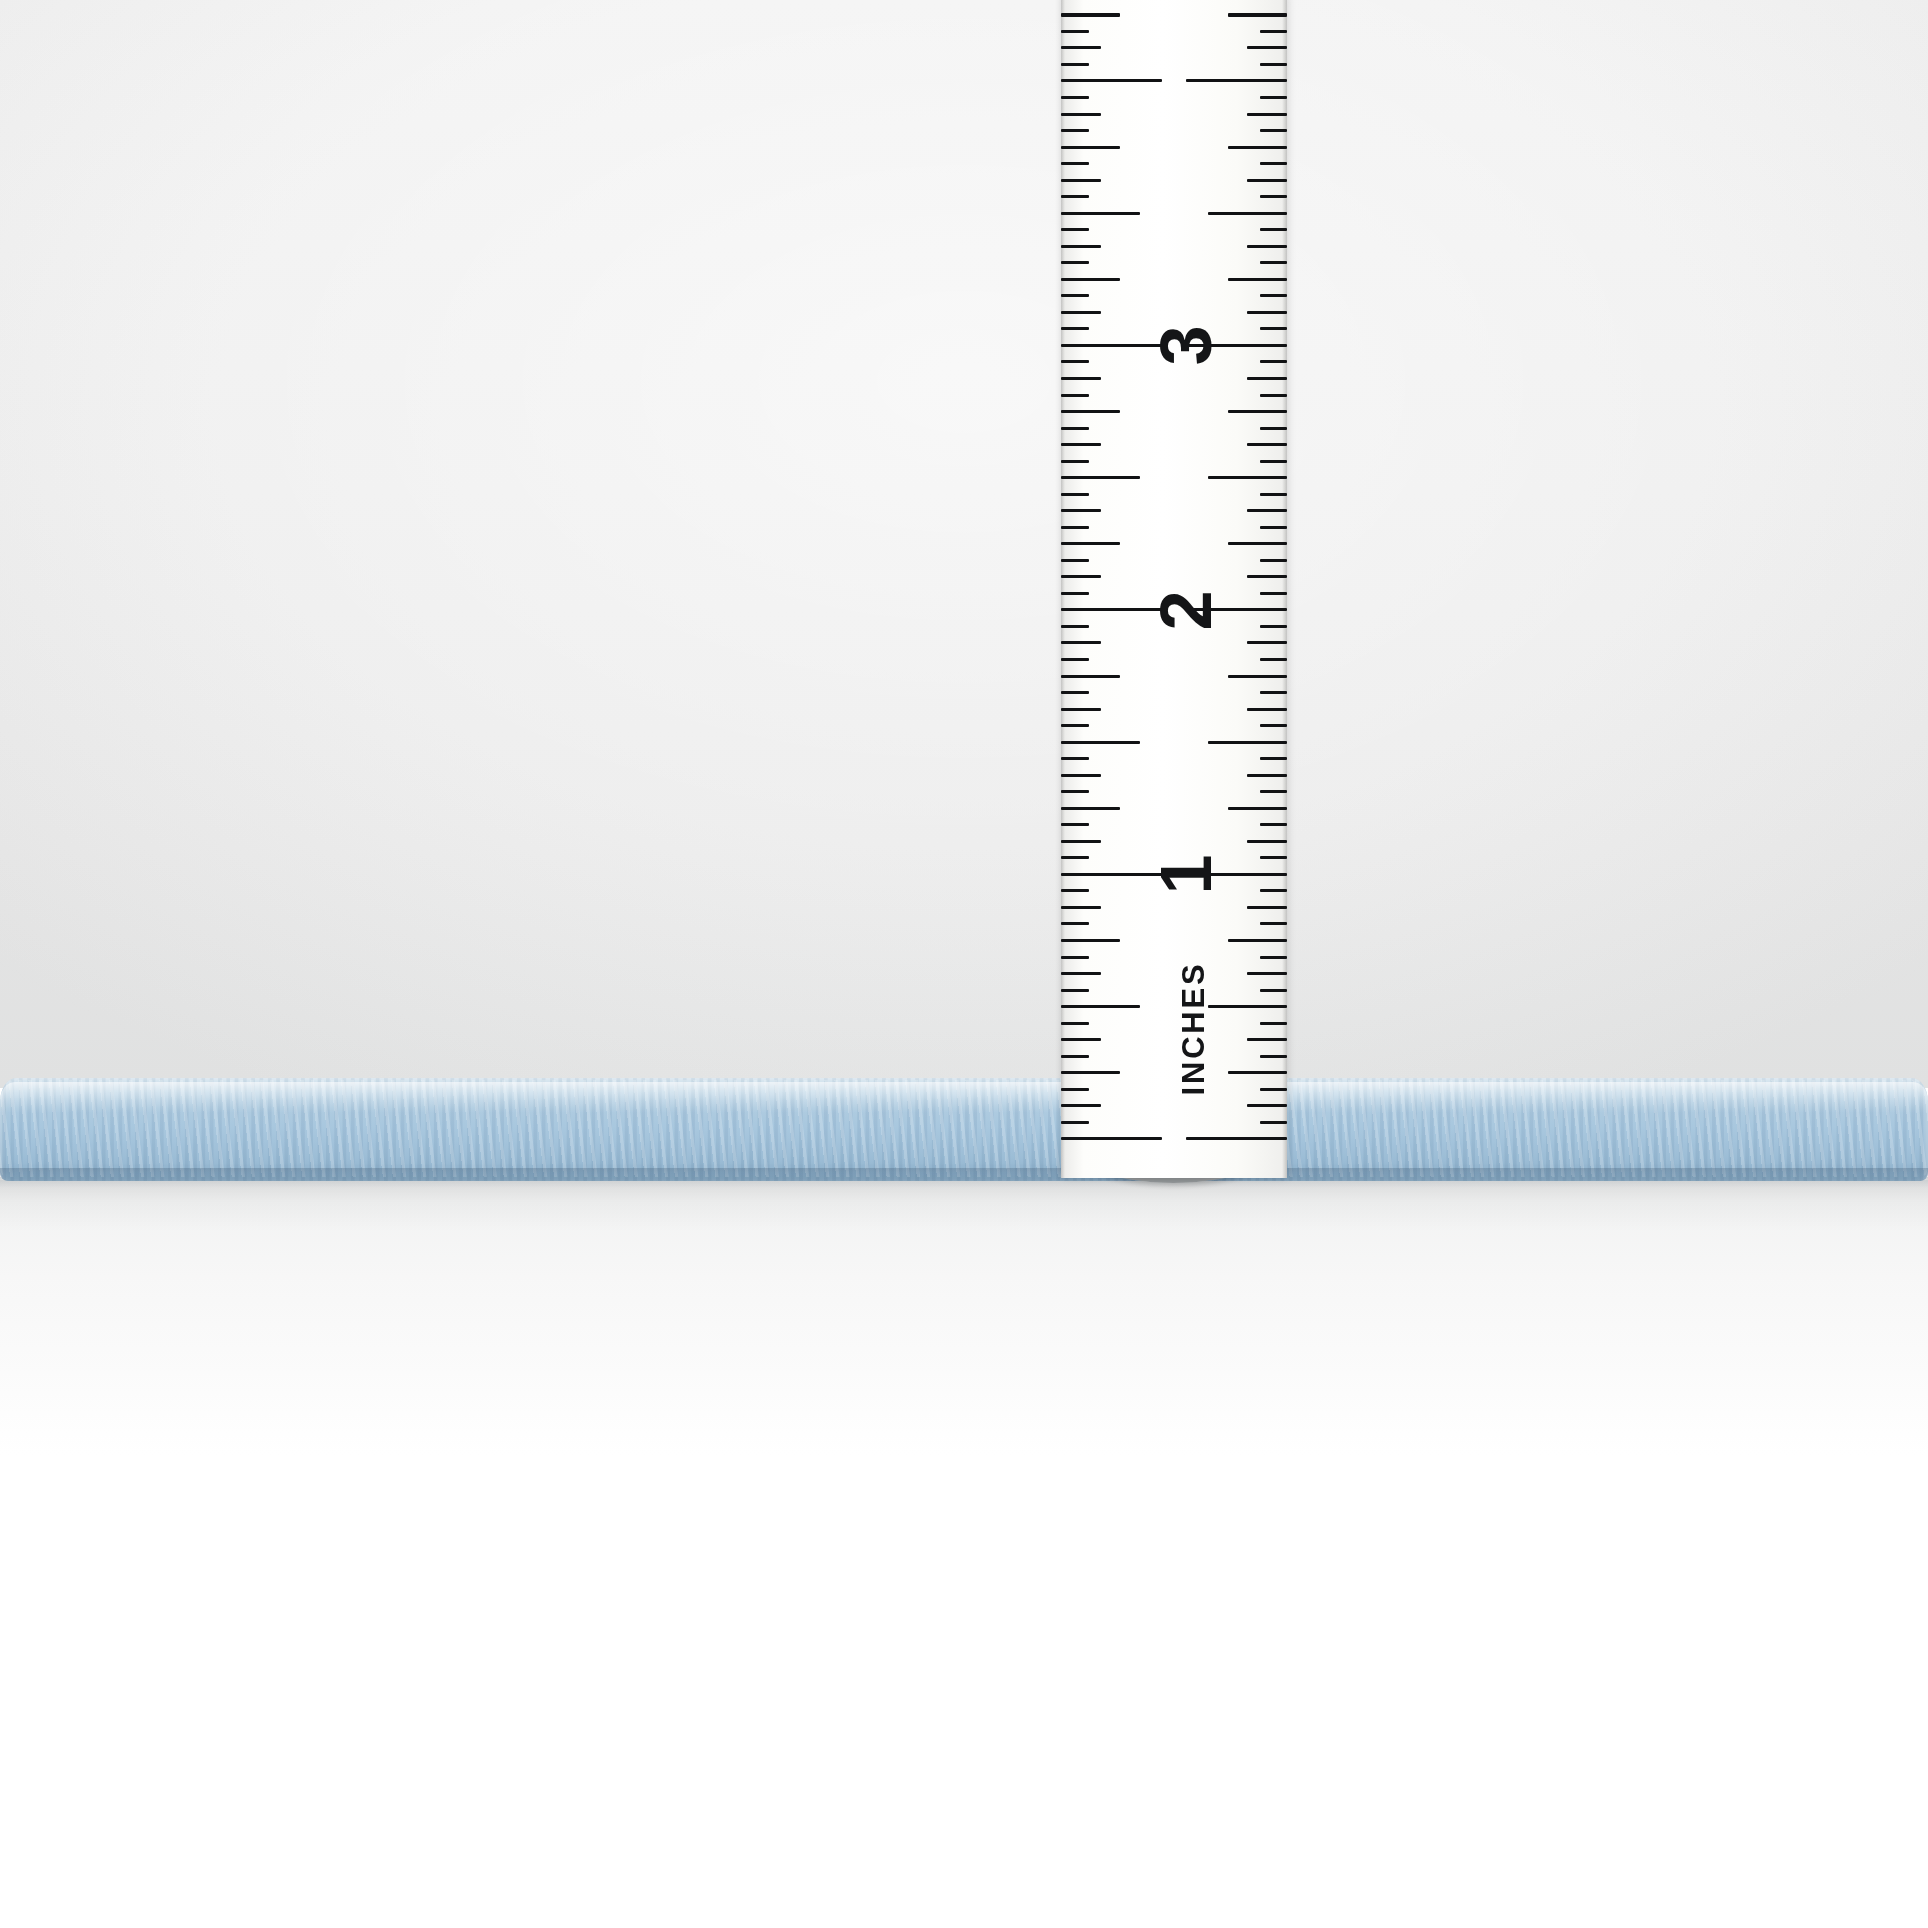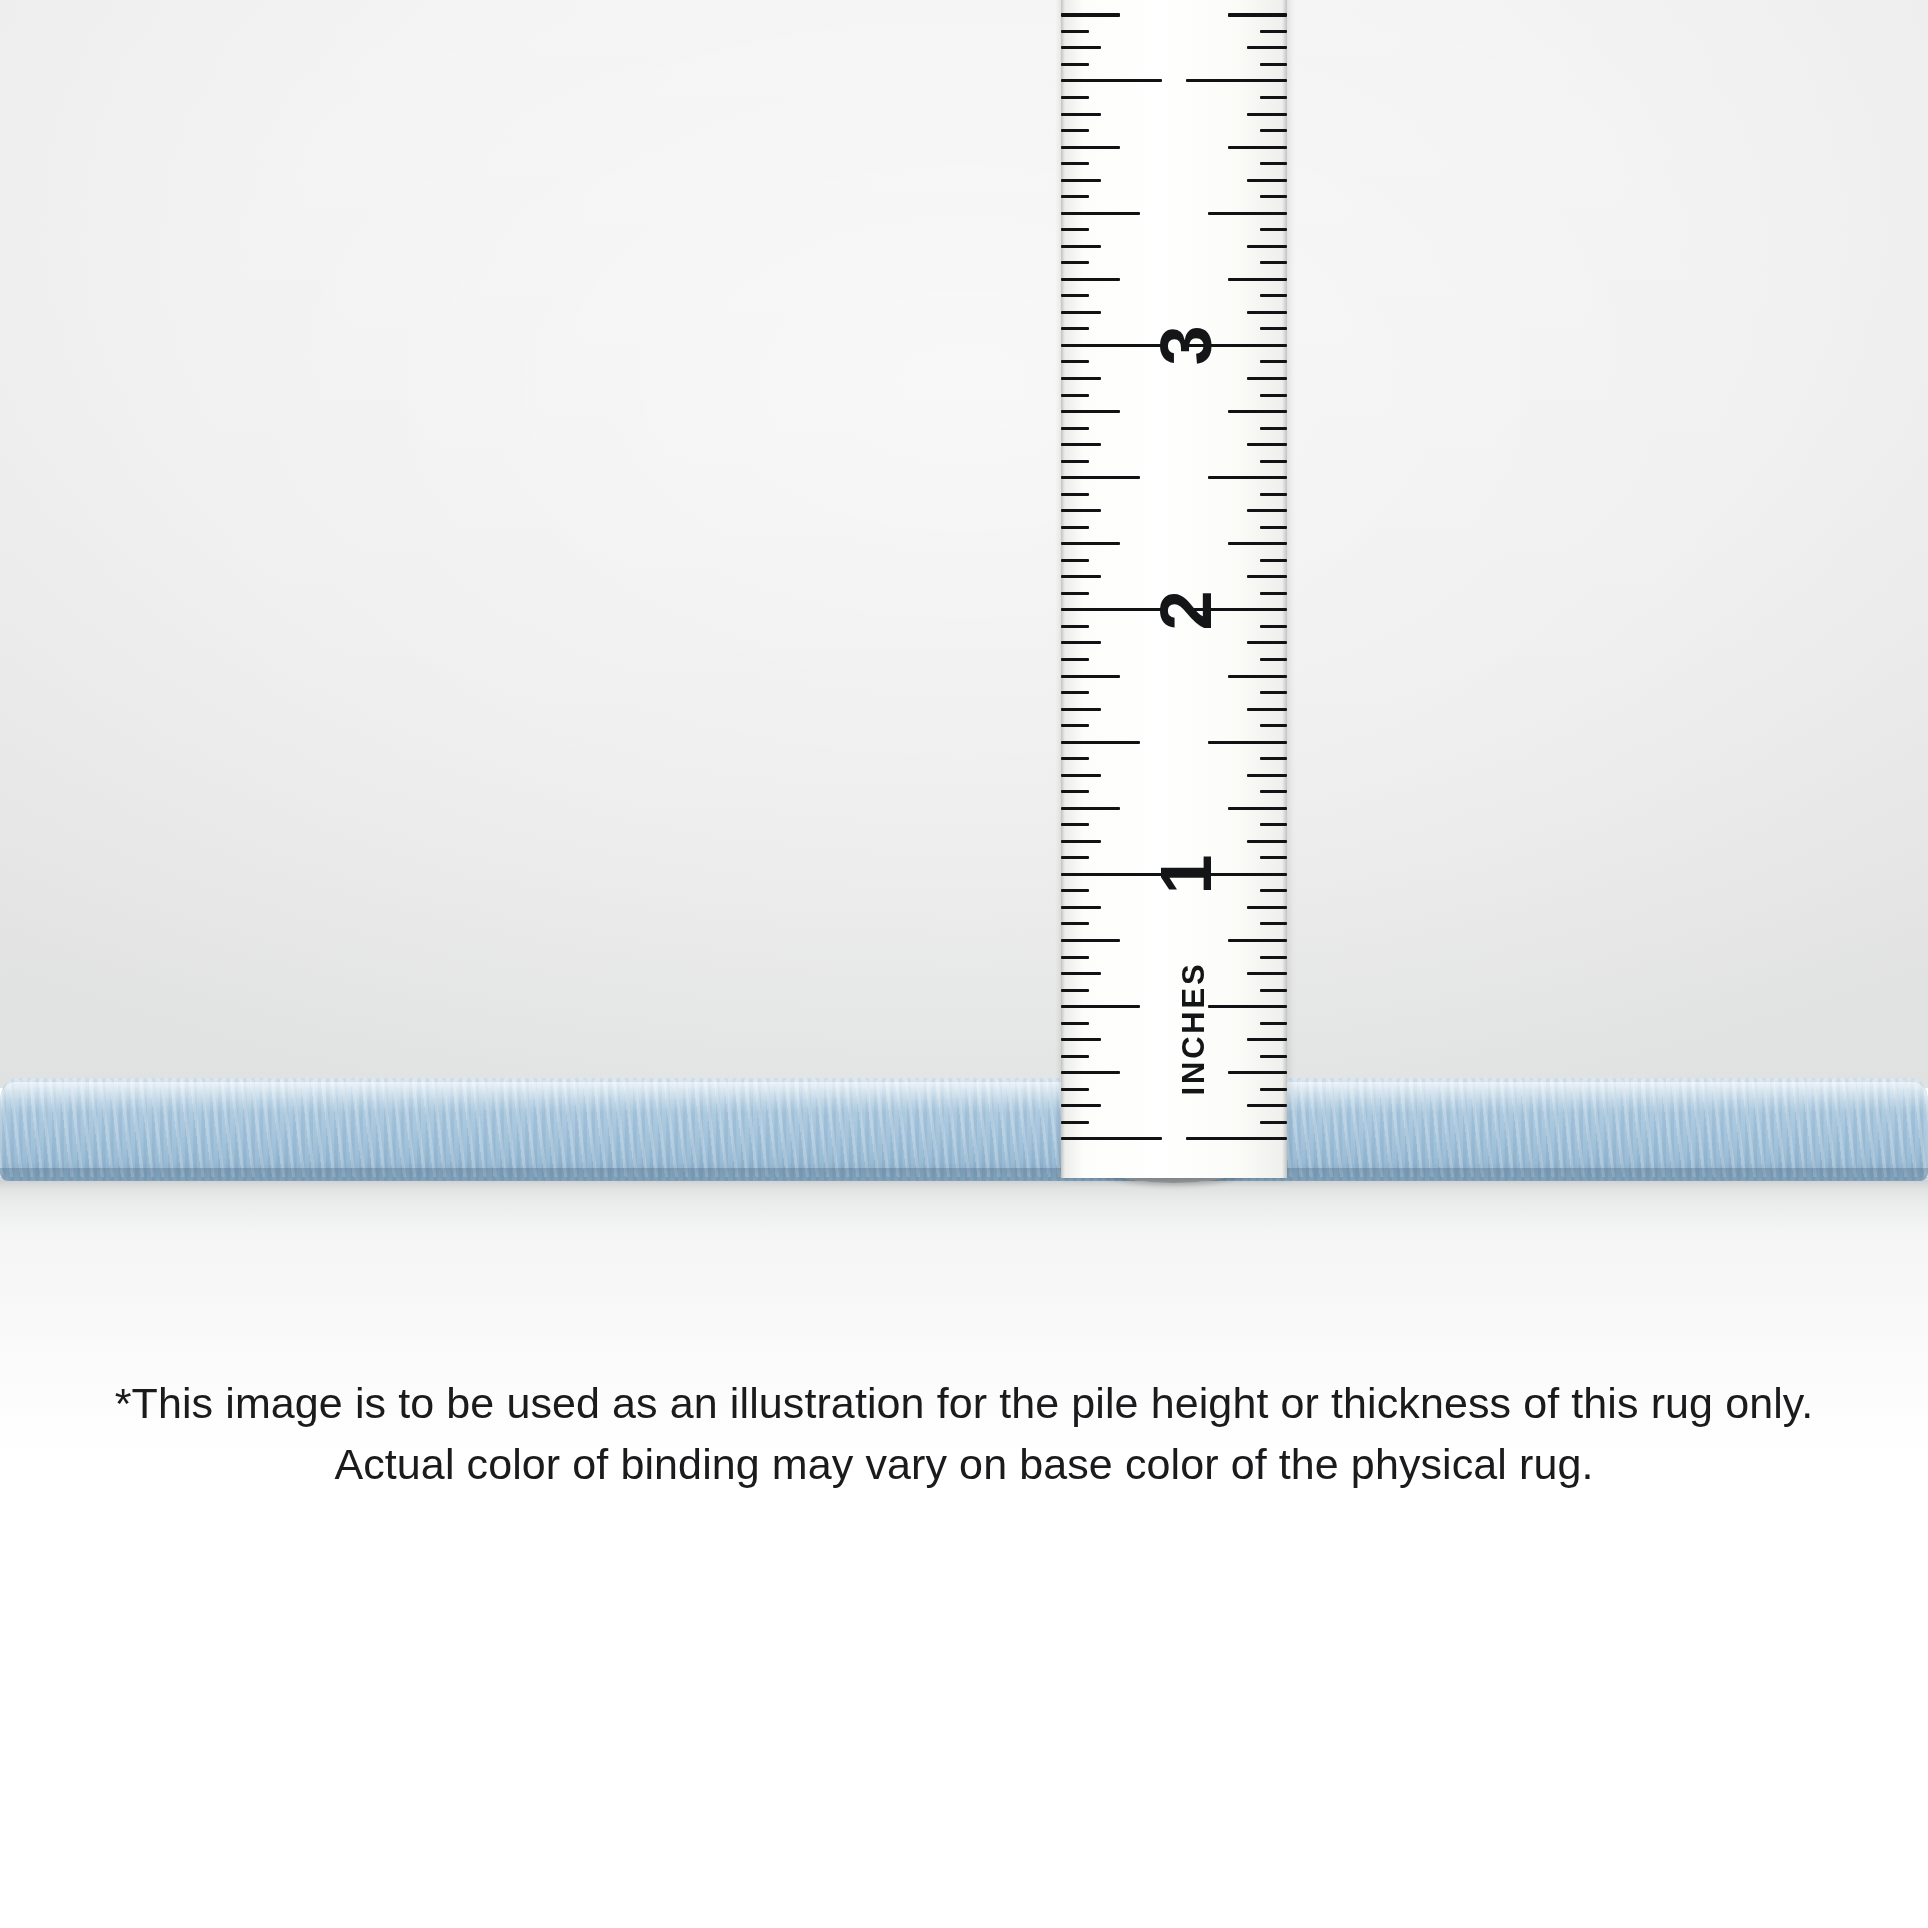--- a/index.html
+++ b/index.html
@@ -370,19 +370,15 @@
         <div class="tick left" style="top: 18.4px; width: 59px;"></div>
         <div class="tick right" style="top: 18.4px; width: 59px;"></div>
       </div>
 
     <div class="num inch" id="num-3" style="top: 309px; height: 83px; line-height: 83px;">3</div>
     <div class="num inch" id="num-2" style="top: 574px; height: 83px; line-height: 83px;">2</div>
     <div class="num inch" id="num-1" style="top: 838px; height: 83px; line-height: 83px;">1</div>
     <div class="num inches-label" id="num-inches" style="top: 992px; height: 83px; line-height: 83px;">INCHES</div>
   </div>
 
-  <div id="caption">
-    <span class="line">*This image is to be used as an illustration for the pile height or thickness of this rug only.</span>
-    <span class="line">Actual color of binding may vary on base color of the physical rug.</span>
-  </div>
 
 </div>
 
 
 </body></html>

